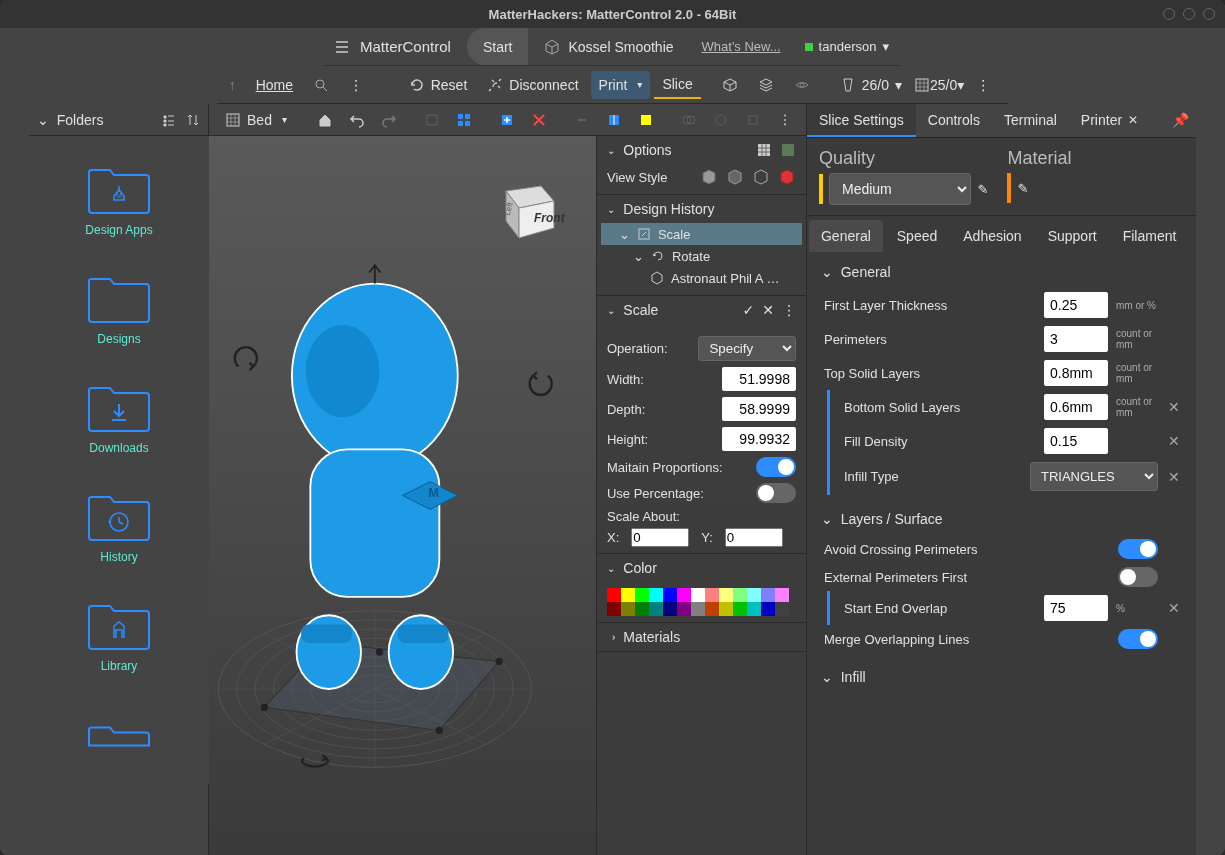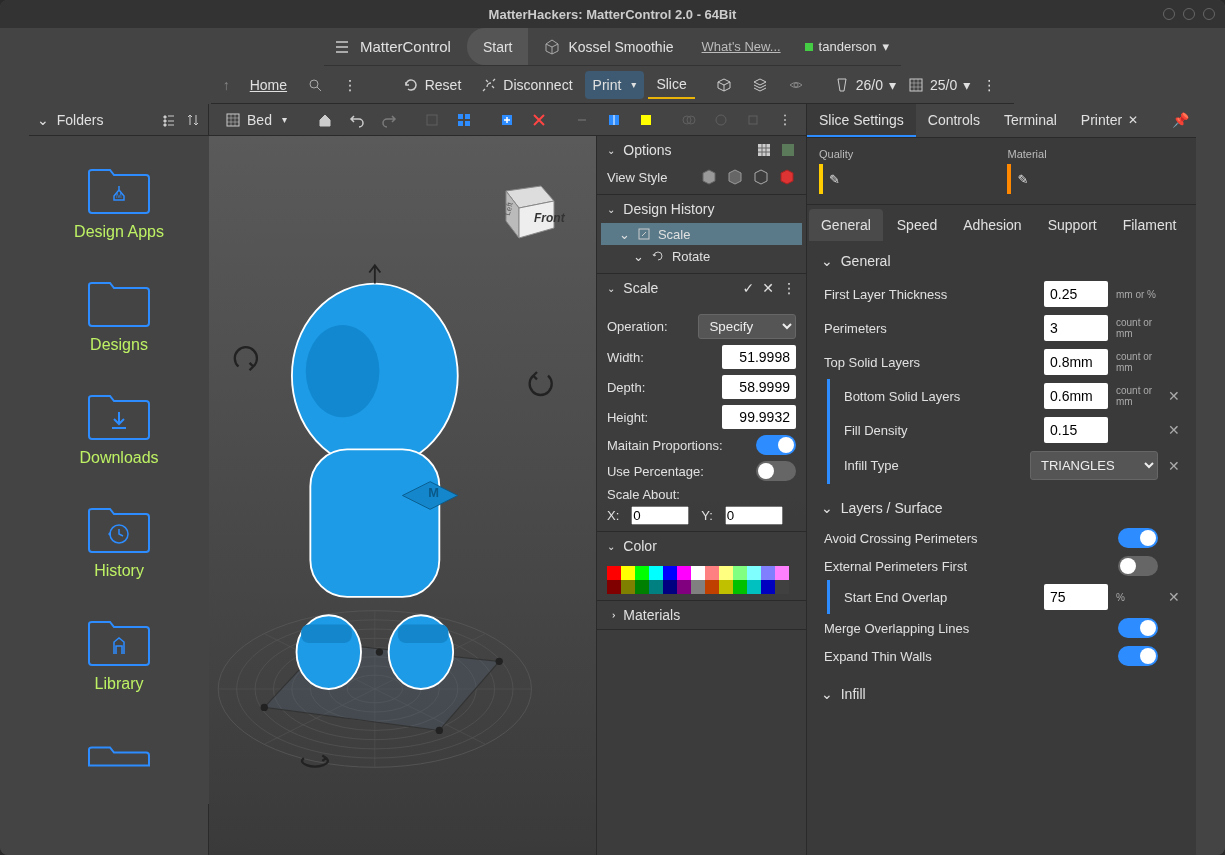--- a/index.html
+++ b/index.html
@@ -31,21 +31,21 @@
 .ico { width: 16px; height: 16px; }
 .tb-right { display:flex; align-items:center; gap:12px; padding: 0 14px; font-size: 14px; }
 
 .folders-bar { width: 180px; height: 32px; display:flex; align-items:center; padding: 0 8px; gap:8px; border-bottom: 1px solid #2a2a2a; font-size: 14px; }
 
 .main { flex: 1; display: flex; overflow: hidden; }
 
 .sidebar { width: 180px; background: #444; overflow-y: auto; padding: 8px 4px; }
 .folder-card { display:flex; flex-direction:column; align-items:center; gap:8px; padding: 16px 8px; cursor:pointer; }
 .folder-icon { width: 70px; height: 55px; }
-.folder-card .lbl { font-size: 16px; color: #bef264; }
+.folder-card .lbl { font-size: 12px; color: #5eead4; }
 
 .center { flex: 1; display: flex; flex-direction: column; background: #4a4a4a; position:relative; }
 .center-toolbar { height: 32px; background: #444; display:flex; align-items:center; padding: 0 8px; gap: 6px; border-bottom: 1px solid #2a2a2a; }
 .center-toolbar .ibtn { width: 26px; height: 26px; display:flex; align-items:center; justify-content:center; border-radius:3px; cursor:pointer; }
 .viewport { flex:1; background: linear-gradient(180deg, #5a5a5a 0%, #3a3a3a 100%); position:relative; display:flex; }
 .viewport-3d { flex:1; position:relative; }
 .right-overlay { width: 210px; background: rgba(60,60,60,0.95); display:flex; flex-direction:column; overflow-y:auto; border-left:1px solid #2a2a2a; }
 
 .panel-section { border-bottom: 1px solid #2a2a2a; }
 .panel-header { display:flex; align-items:center; padding: 6px 10px; gap: 8px; cursor:pointer; font-size: 14px; }
@@ -65,21 +65,21 @@
 .color-grid .sw { width:14px; height:14px; cursor:pointer; border:0; }
 
 .right-panel { width: 390px; background: #3a3a3a; display:flex; flex-direction:column; overflow:hidden; border-left:1px solid #2a2a2a; }
 .rp-tabs { height: 34px; display:flex; align-items:stretch; background:#444; border-bottom:1px solid #2a2a2a; }
 .rp-tab { padding: 0 12px; display:flex; align-items:center; font-size:14px; cursor:pointer; border-bottom: 2px solid transparent; }
 .rp-tab.active { border-bottom-color: #2d8cff; background:#3a3a3a; }
 .rp-tab .close { margin-left:6px; font-size:12px; }
 
 .qual-row { display:flex; gap: 12px; padding: 10px 12px; border-bottom:1px solid #2a2a2a; }
 .qual-col { flex:1; display:flex; flex-direction:column; gap:4px; position:relative; }
-.qual-col .clabel { font-size:11px; color:#bbb; }
+.qual-col .clabel { font-size:18px; color:#bbb; }
 .qual-sel { display:flex; align-items:center; gap:6px; }
 .qual-sel .bar { width:4px; height:30px; }
 .qual-sel select { flex:1; background:#555; color:#eee; border:1px solid #666; padding:6px 8px; border-radius:3px; font-size:14px; }
 .qual-sel .pen { width:18px; cursor:pointer; }
 
 .subtabs { display:flex; gap:2px; padding: 4px 2px 0; }
 .subtab { padding: 8px 12px; font-size:14px; cursor:pointer; border-radius: 4px 4px 0 0; }
 .subtab.active { background: #4a4a4a; }
 
 .settings-body { flex:1; overflow-y:auto; padding: 0 0 12px; }
@@ -198,21 +198,21 @@
         </div>
         <div class="spacer"></div>
         <div class="tb-right">
           <div style="display:flex;align-items:center;gap:6px;cursor:pointer">
             <svg class="ico" viewBox="0 0 16 16">
                 <path d="M4 2 L12 2 L10 14 L6 14 Z" stroke="#ccc" fill="none"></path>
               </svg>
             <span>26/0</span>
             <span class="chev">▾</span>
           </div>
-          <div style="display:flex;align-items:center;gap:6px;cursor:pointer">
+          <div style="display:flex;align-items:center;cursor:pointer">
             <svg class="ico" viewBox="0 0 16 16">
                 <rect x="2" y="2" width="12" height="12" stroke="#ccc" fill="none"></rect>
                 <path d="M2 6h12M2 10h12M6 2v12M10 2v12" stroke="#ccc" stroke-width="0.5"></path>
               </svg>
             <span>25/0</span>
             <span class="chev">▾</span>
           </div>
           <div>⋮</div>
         </div>
       </div>
@@ -469,20 +469,26 @@
                     </svg>
                   <span>Scale</span>
                 </div>
                 <div class="tree-item" style="padding-left:32px">
                   <span class="chev">⌄</span>
                   <svg class="ico" viewBox="0 0 16 16">
                       <path d="M4 8 A4 4 0 1 1 8 12" stroke="#ccc" fill="none"></path>
                       <path d="M3 6 L4 8 L6 7" stroke="#ccc" fill="none"></path>
                     </svg>
                   <span>Rotate</span>
+                </div>
+                <div class="tree-item" style="padding-left:48px">
+                  <svg class="ico" viewBox="0 0 16 16">
+                      <path d="M8 2 L13 5 L13 11 L8 14 L3 11 L3 5 Z" stroke="#ccc" fill="none"></path>
+                    </svg>
+                  <span style="white-space:nowrap;overflow:hidden;text-overflow:ellipsis;max-width:110px">Astronaut Phil A Me</span>
                 </div>
               </div>
             </div>
 
             <div class="panel-section">
               <div class="panel-header">
                 <span class="chev">⌄</span>
                 <span style="flex:1">Scale</span>
                 <span>✓</span>
                 <span>✕</span>
@@ -593,20 +599,21 @@
             </div>
           <div style="flex:1"></div>
           <div class="rp-tab" style="padding:0 6px">📌</div>
         </div>
 
         <div class="qual-row">
           <div class="qual-col">
             <span class="clabel">Quality</span>
             <div class="qual-sel">
               <div class="bar" style="background:#fc0"></div>
+              <select><option>Medium</option></select>
               <span class="pen">✎</span>
             </div>
           </div>
           <div class="qual-col">
             <span class="clabel">Material</span>
             <div class="qual-sel">
               <div class="bar" style="background:#f80"></div>
               <span class="pen">✎</span>
             </div>
           </div>
@@ -690,27 +697,20 @@
                 <span class="unit">%</span>
                 <span class="x">✕</span>
               </div>
             <div class="srow">
                 <span class="slabel">Merge Overlapping Lines</span>
                 <div class="toggle on">
                   <div class="knob"></div>
                 </div>
                 <span class="x"></span>
               </div>
-            <div class="srow">
-                <span class="slabel">Expand Thin Walls</span>
-                <div class="toggle on">
-                  <div class="knob"></div>
-                </div>
-                <span class="x"></span>
-              </div>
           </div>
 
           <div class="sgroup">
             <div class="sgroup-header">
               <span class="chev">⌄</span>
                 <span>Infill</span>
             </div>
           </div>
         </div>
       </div>

